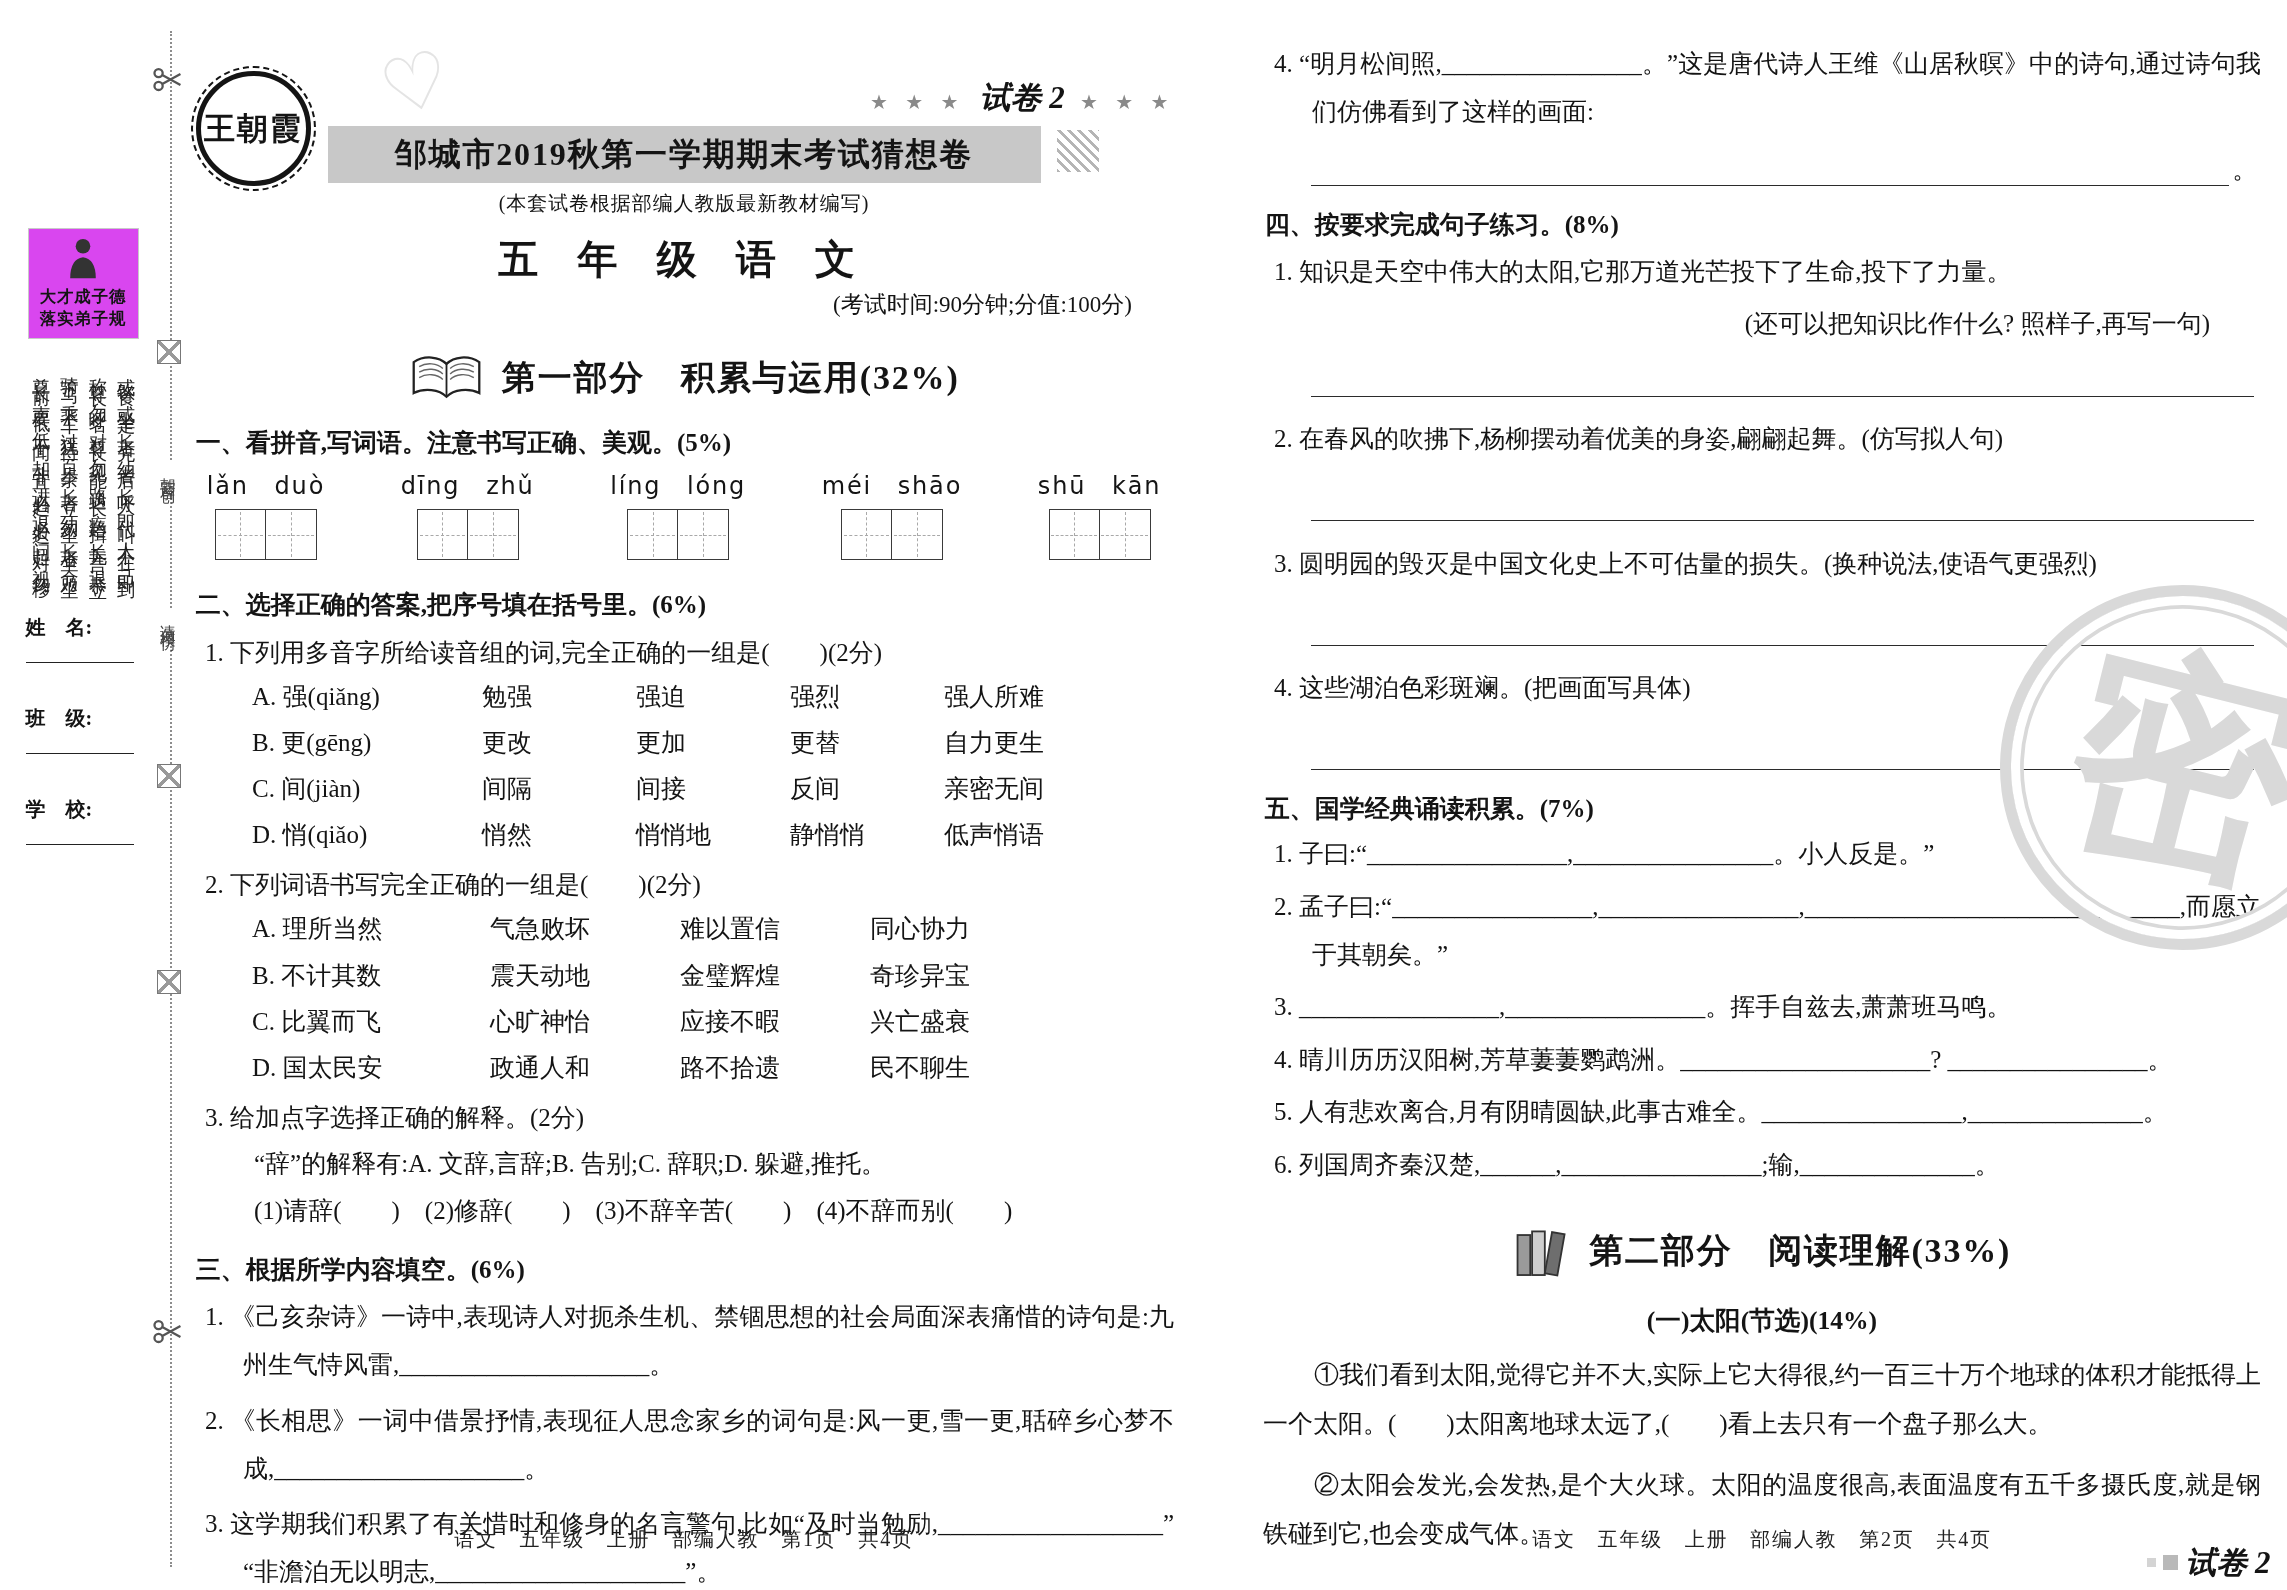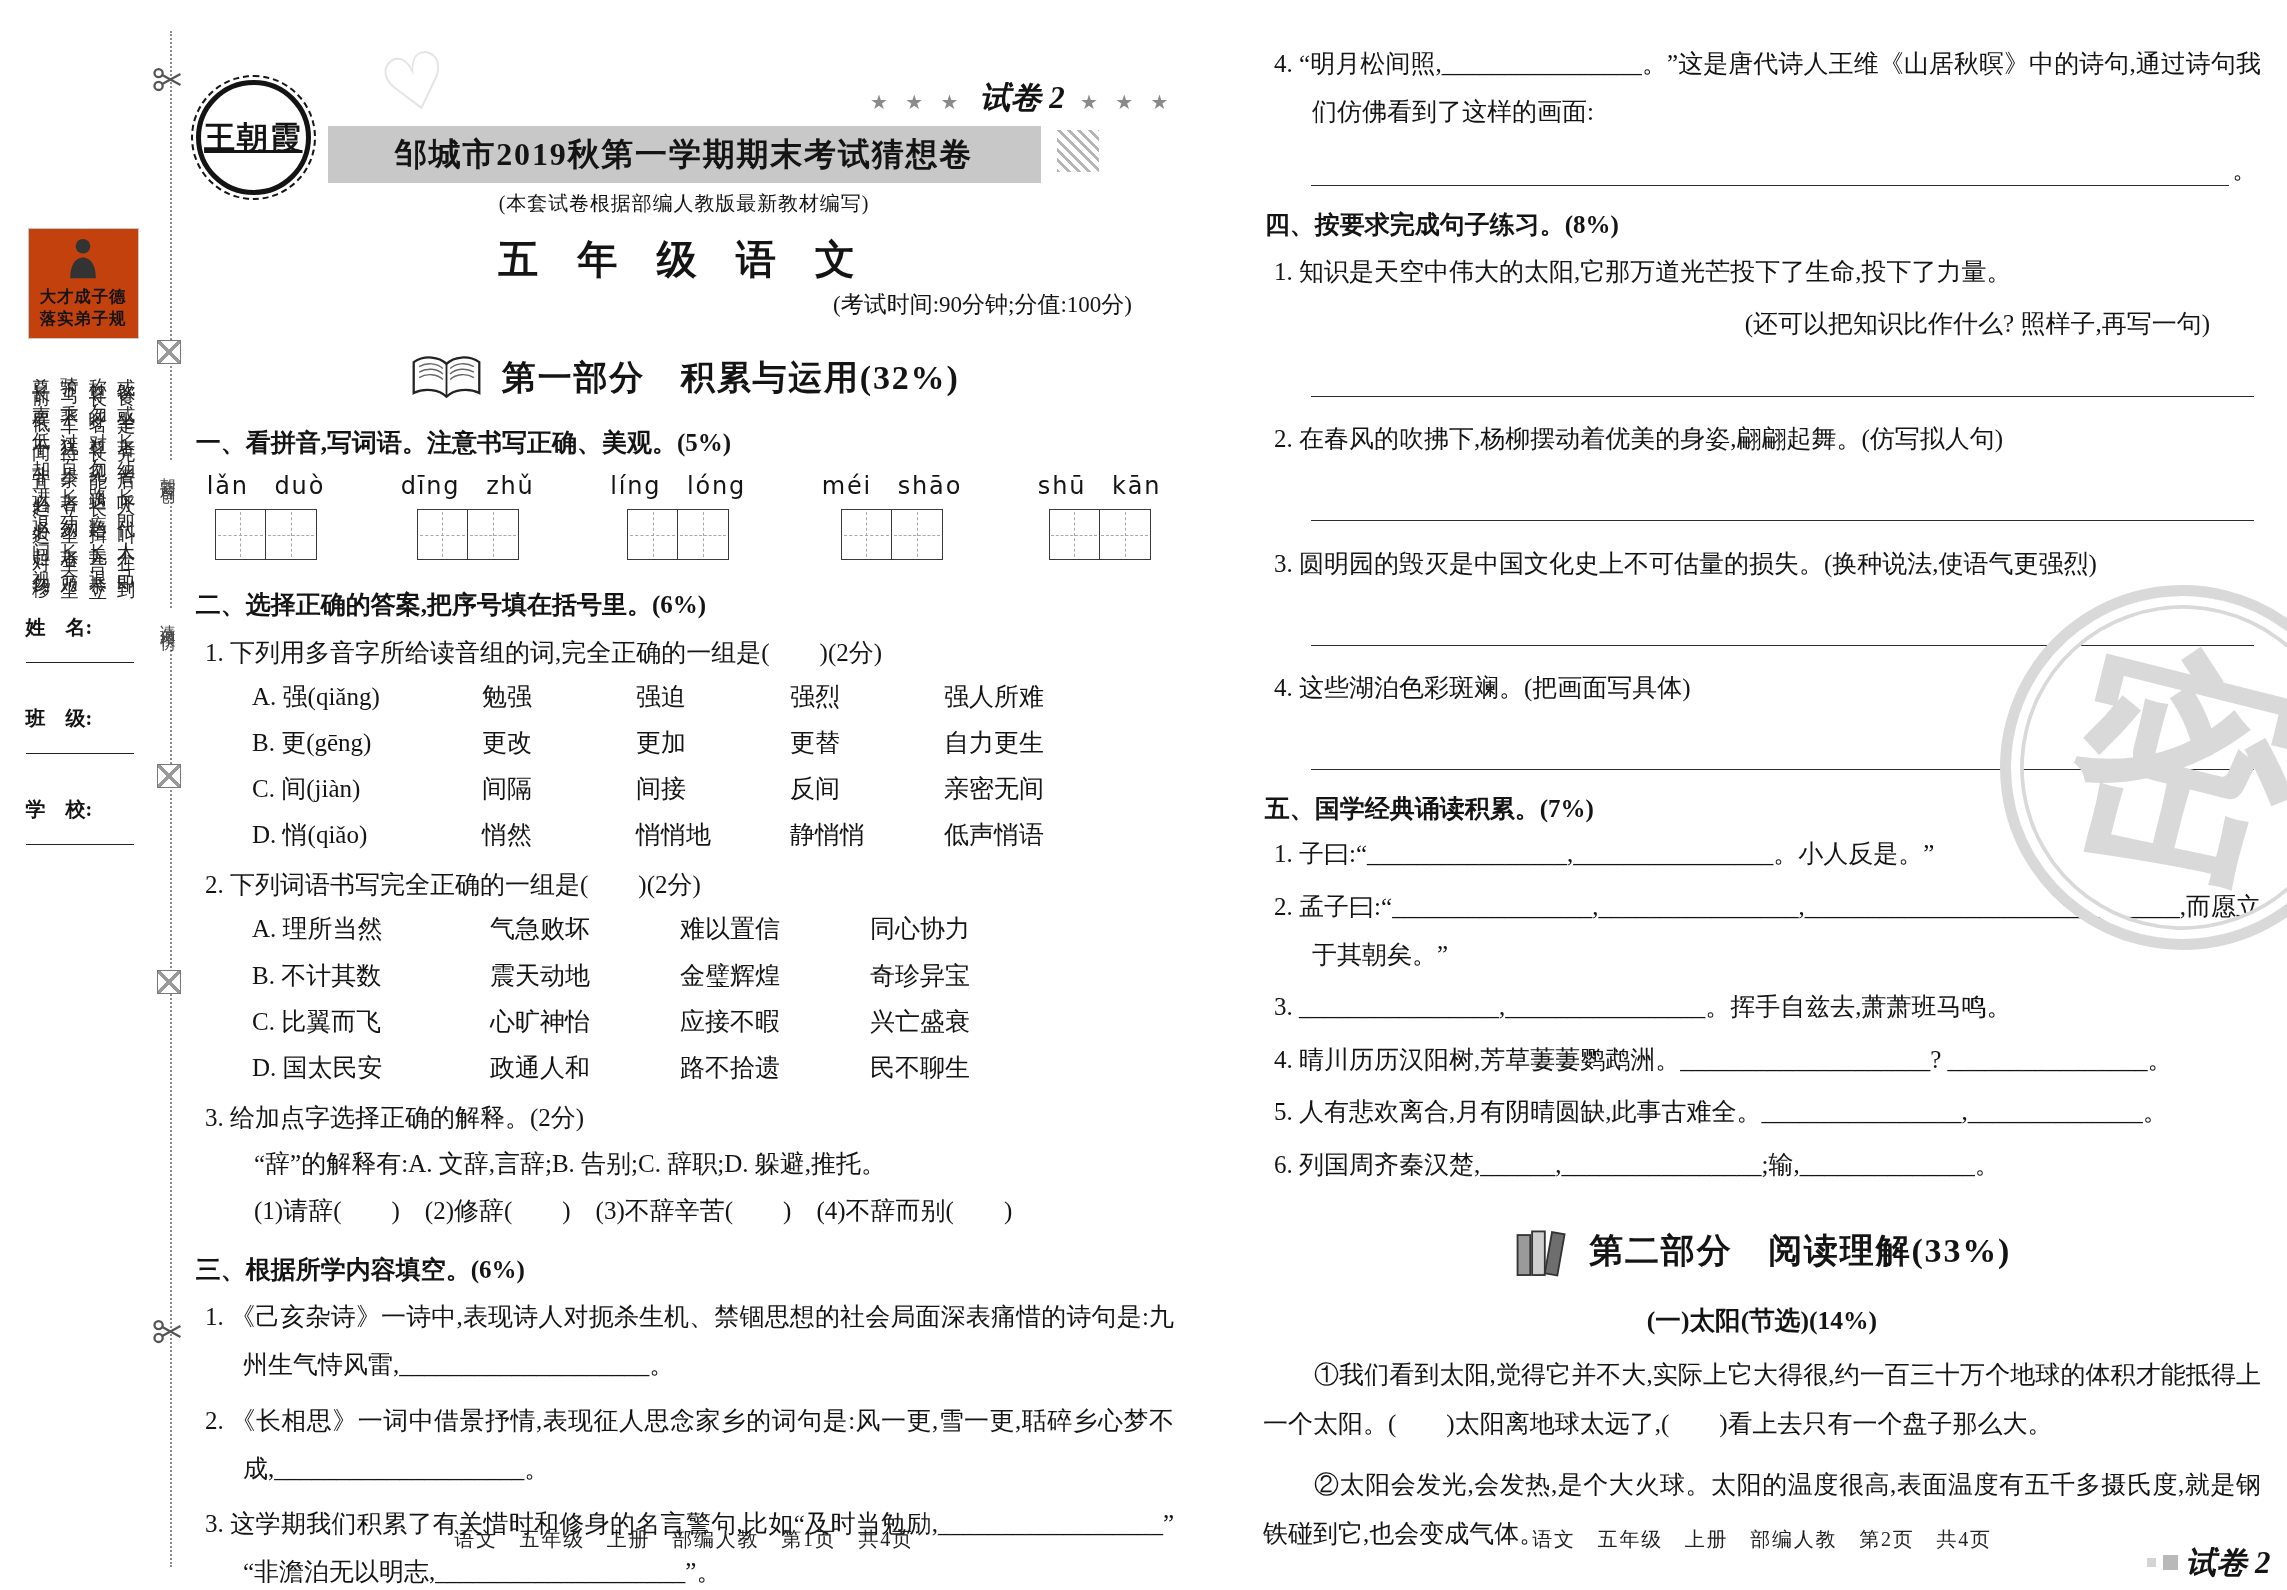--- a/index.html
+++ b/index.html
@@ -2,21 +2,21 @@
 <html style="font-size:14.6px"><head>
 <meta charset="utf-8">
 <style>
   *{margin:0;padding:0;box-sizing:border-box;}
   html,body{background:#ffffff;}
   .canvas{position:relative;width:2287px;height:1591px;background:#fff;overflow:hidden;
           font-family:"Liberation Serif","DejaVu Serif",serif;color:#141414;font-size:25px;}
 
   
   .sidebar{position:absolute;left:20px;top:228px;width:126px;}
-  .badge{width:111px;margin:0 auto 24px auto;border:0.9px solid #c9c9c9;padding:7.3px 3.7px;text-align:center;background:#c2410c;}
+  .badge{width:111px;margin:0 auto 24px auto;border:0.9px solid #c9c9c9;padding:7.3px 3.7px;text-align:center;background:#d946ef;}
   .badge svg{display:block;margin:0 auto 3.7px auto;}
   .badge-line{font-size:16.4px;font-weight:bold;letter-spacing:0.9px;line-height:1.35;}
   .dz-group{display:flex;gap:10px;justify-content:center;margin-bottom:11px;}
   .v-phrase{writing-mode:vertical-rl;text-orientation:upright;font-size:18.3px;line-height:1;letter-spacing:5.5px;color:#222;}
   .field{margin:40px 0 0 5.5px;}
   .field-label{font-size:20px;font-weight:bold;}
   .field-line{width:108px;height:22px;border-bottom:1.8px solid #222;}
 
   
   .fold-line{position:absolute;left:170px;top:31px;bottom:24px;border-left:2.7px dotted #8d8d8d;}
@@ -32,23 +32,23 @@
              border:11px solid #d9d9d9;box-shadow:inset 0 0 0 9.1px #fff,inset 0 0 0 12.8px #d9d9d9;
              display:flex;align-items:center;justify-content:center;transform:rotate(14deg);
              color:#d9d9d9;font-size:228px;font-weight:bold;z-index:4;pointer-events:none;}
 
   
   .page{position:absolute;top:33px;height:1524px;}
   .left-page{left:194px;width:980px;}
   .right-page{left:1263px;width:998px;}
 
   .heart-decor{position:absolute;left:187px;top:5.5px;font-size:77px;color:#e4e4e4;transform:rotate(-14deg);}
-  .logo-stamp{position:absolute;left:1.8px;top:47px;width:115px;height:115px;border-radius:50%;
+  .logo-stamp{position:absolute;left:1.8px;top:38px;width:115px;height:115px;border-radius:50%;
               border:5.5px solid #141414;outline:2.7px dashed #141414;outline-offset:3.7px;
-              display:flex;align-items:center;justify-content:center;background:#fff;text-decoration:underline;}
+              display:flex;align-items:center;justify-content:center;background:#fff;}
   .logo-text{font-size:31px;font-weight:bold;letter-spacing:1.8px;}
 
   .stars-line{margin-top:44px;text-align:right;}
   .star-deco{color:#8a8a8a;font-size:20px;letter-spacing:5.5px;vertical-align:middle;font-family:"DejaVu Sans",sans-serif;}
   .paper-tag{font-size:31px;font-weight:bold;font-style:italic;margin:0 9.1px;}
 
   .title-bar-wrap{position:relative;width:713px;margin:7.3px auto 0 auto;}
   .title-bar{background:#c8c8c8;text-align:center;font-size:32px;font-weight:bold;padding:6.4px 0;letter-spacing:1.8px;}
   .hatch{position:absolute;right:-58px;top:3.7px;width:42px;height:42px;
          background:repeating-linear-gradient(45deg,#b5b5b5 0 2.7px,transparent 2.7px 7.3px);}

